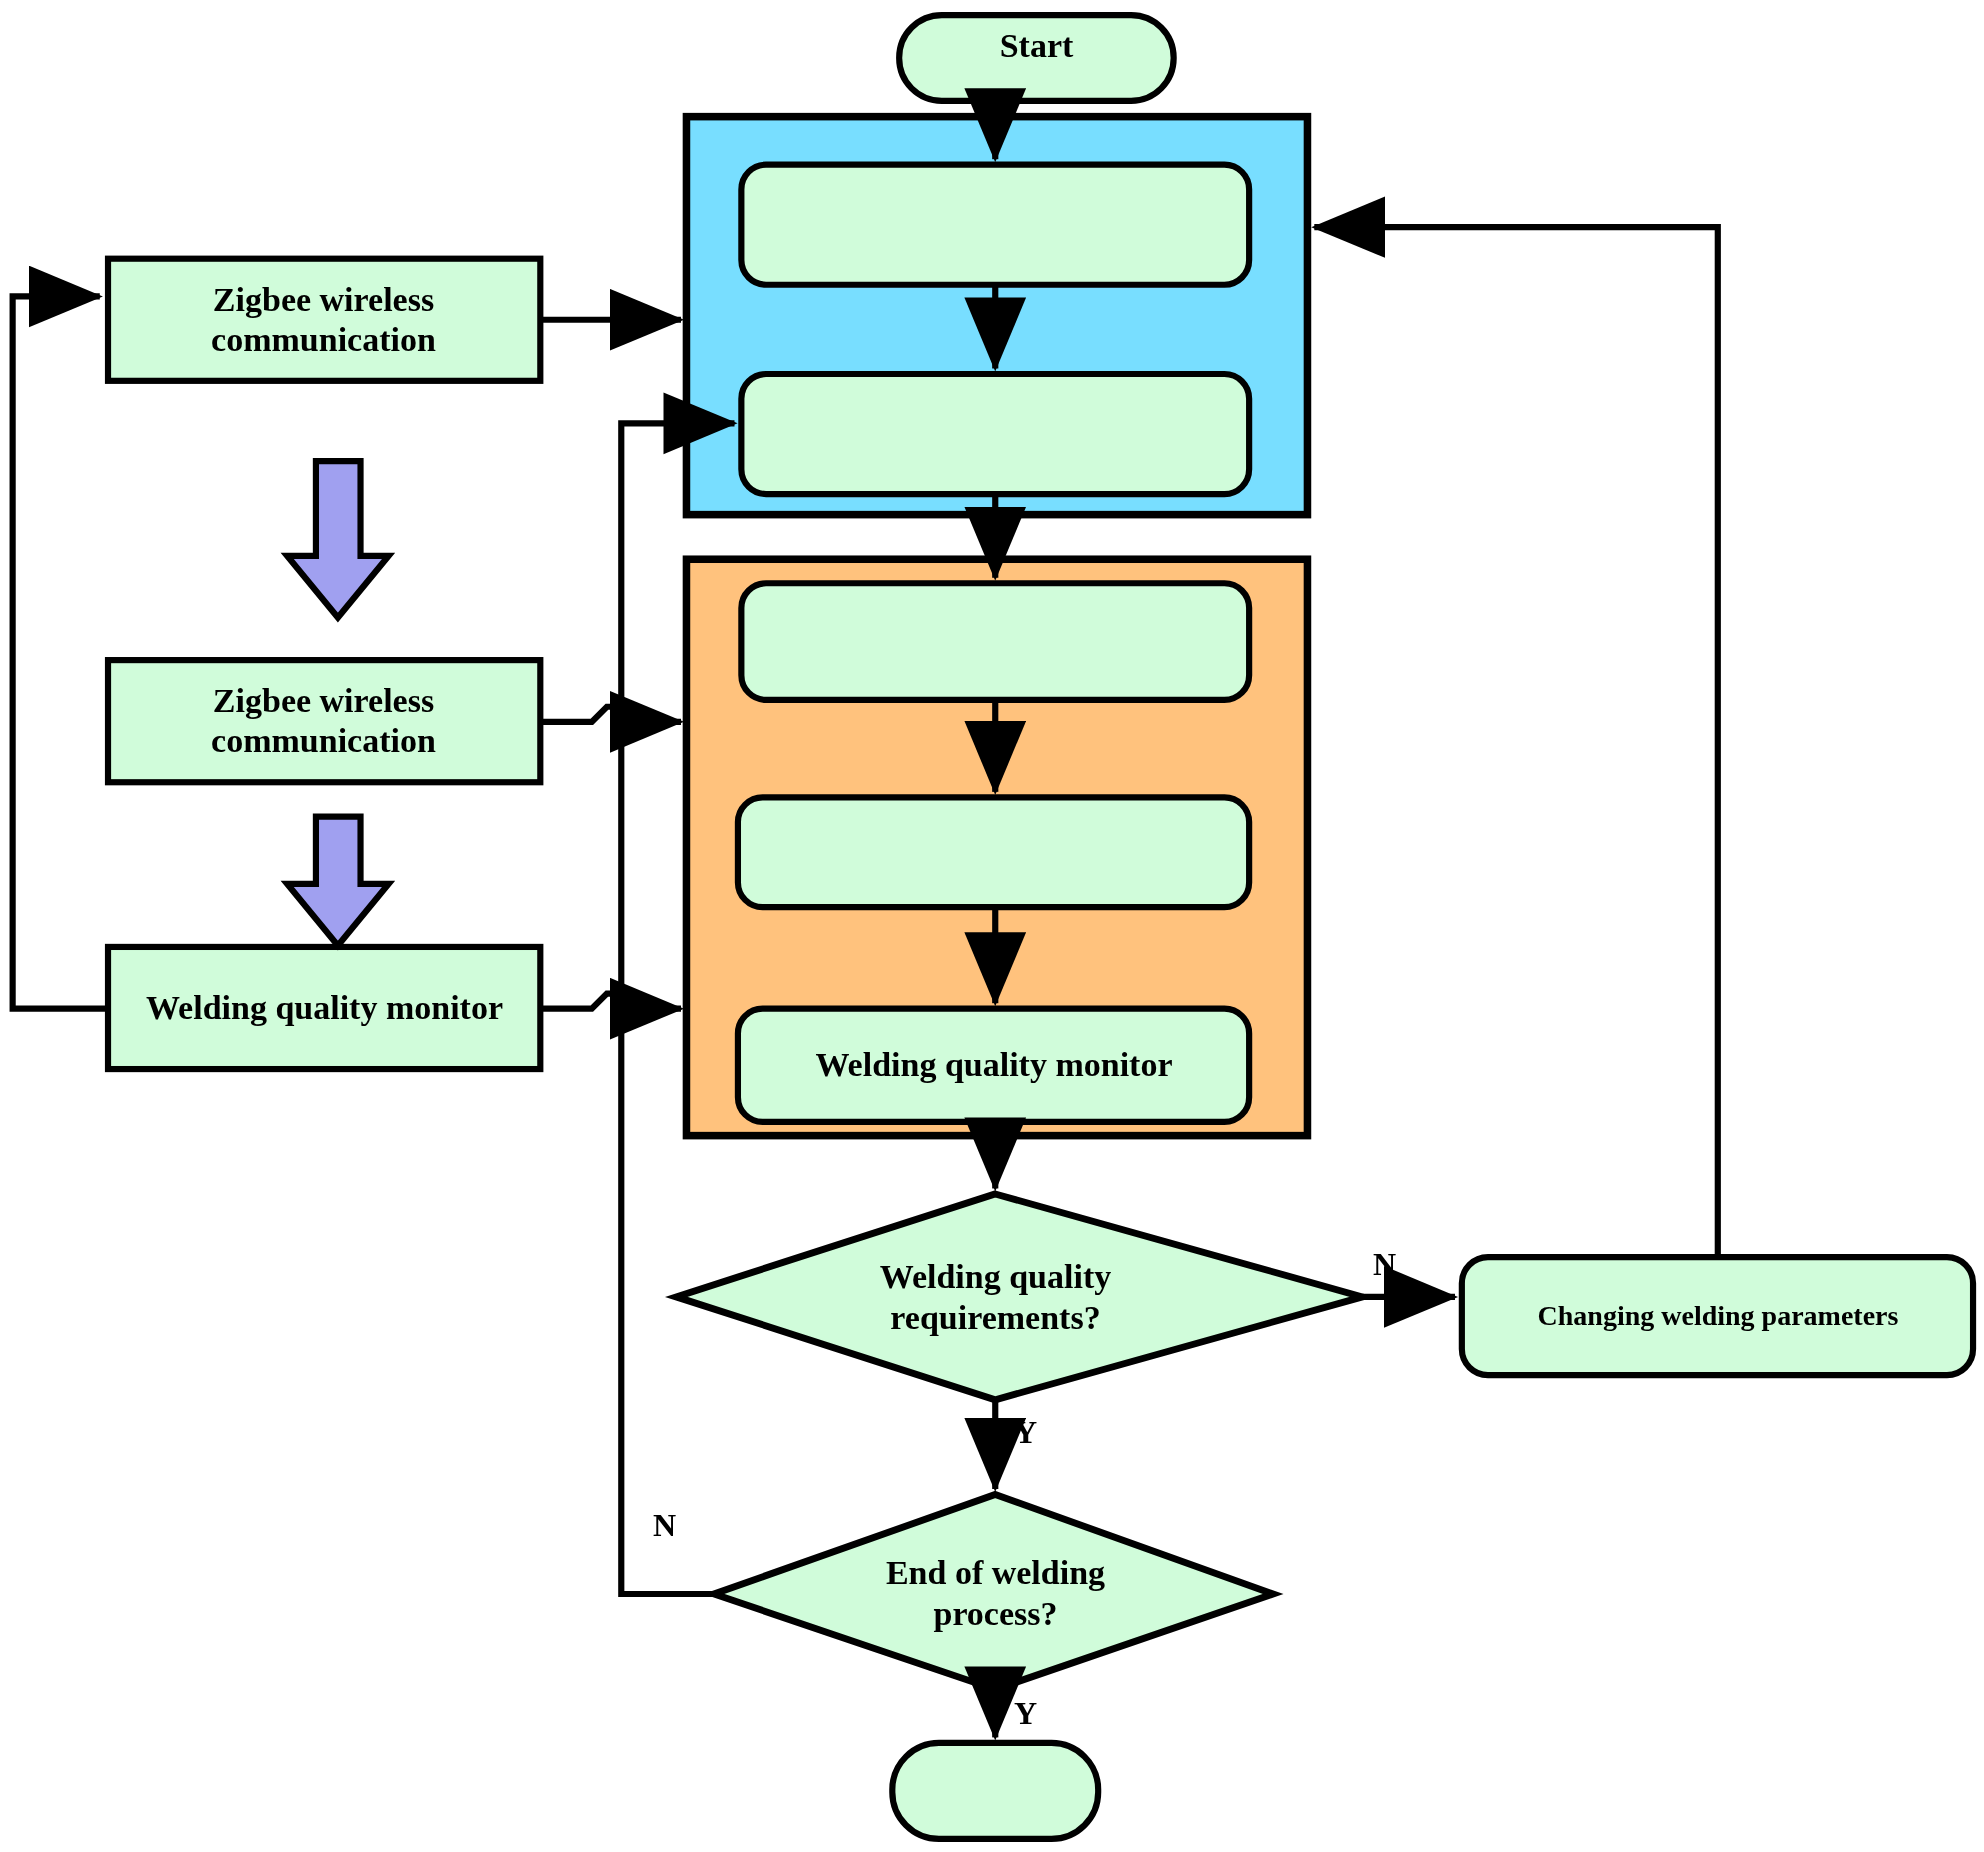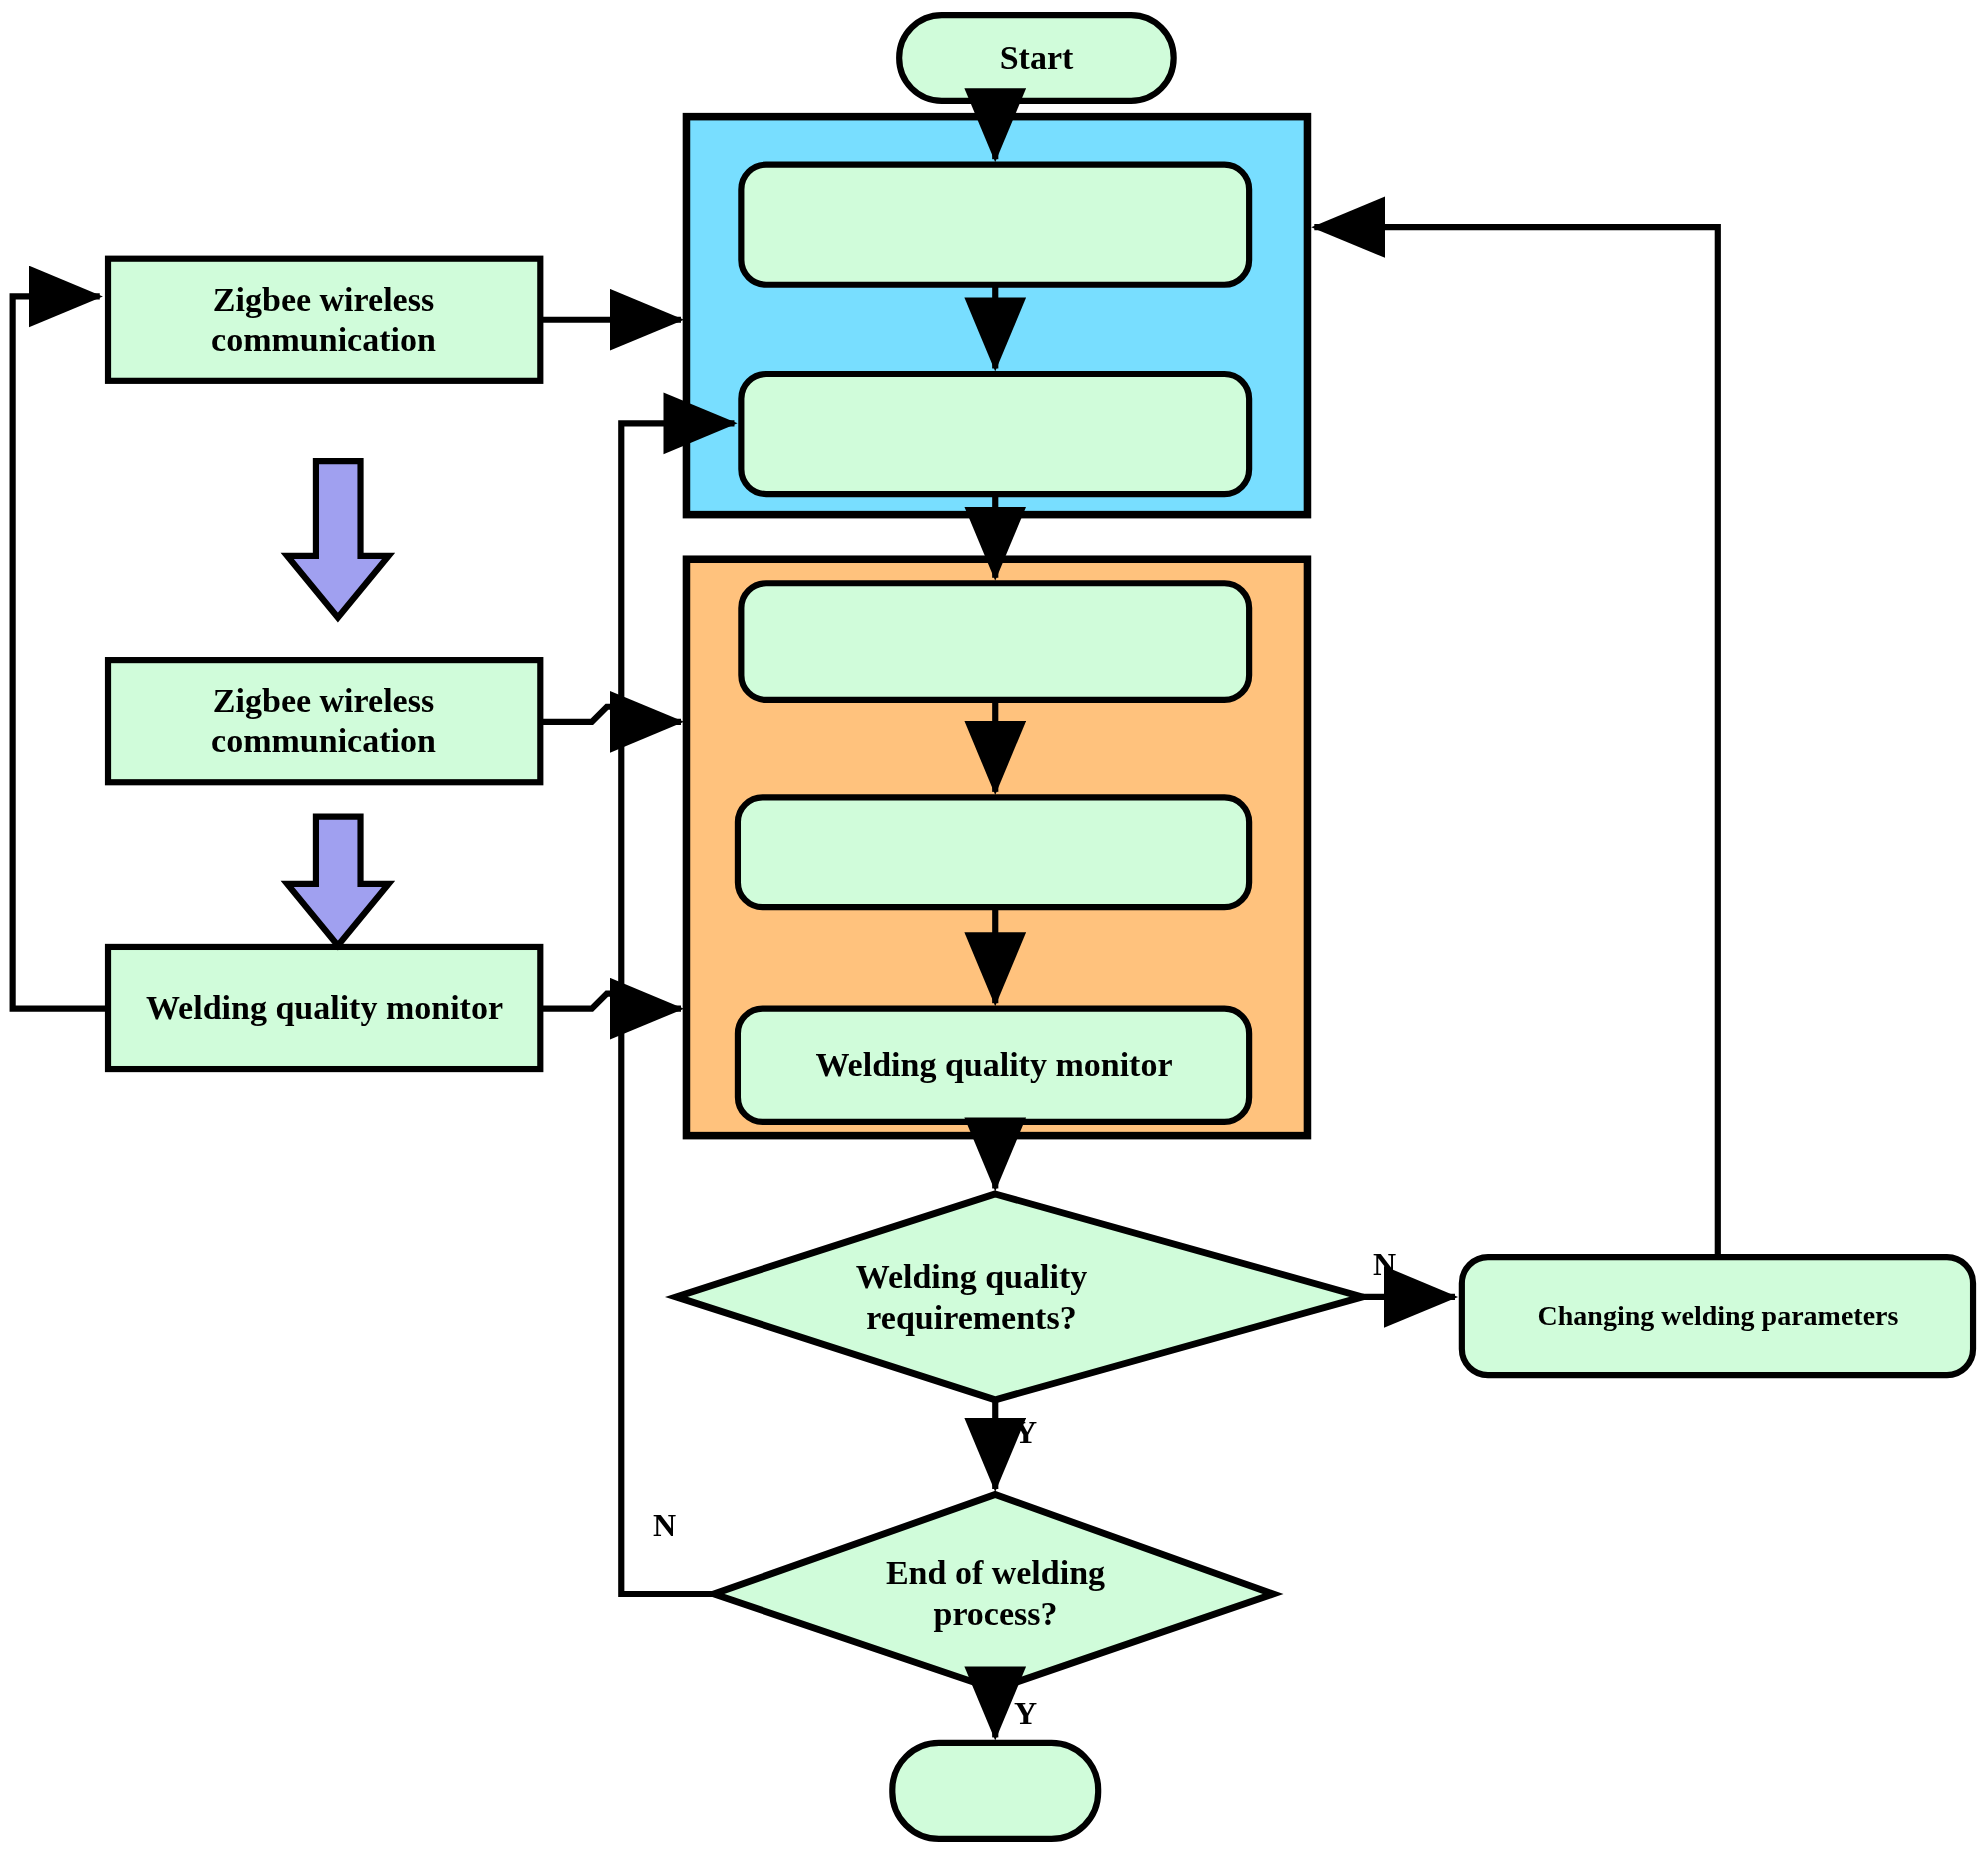--- a/index.html
+++ b/index.html
@@ -84,37 +84,37 @@
 
       <path d="M787,1052 L862,1052 L884,1030 L926,1030 L948,1052 L992,1052" marker-end="url(#ah)"></path>
 
       <path d="M787,1470 L862,1470 L884,1448 L926,1448 L948,1470 L992,1470" marker-end="url(#ah)"></path>
 
       <path d="M157,1470 L18,1470 L18,432 L145,432" marker-end="url(#ah)"></path>
 
     </g>
   </svg>
 
-  <div class="node-label" style="left:899px;top:15px;width:275px;height:86px;font-size:34px;">Start</div>
+  <div class="node-label" style="left:899px;top:3px;width:275px;height:86px;font-size:34px;">Start</div>
 
 
 
 
 
   <div class="node-label" style="left:745px;top:1009px;width:498px;height:113px;font-size:34px;">Welding quality monitor</div>
 
   <div class="node-label" style="left:1469px;top:1257px;width:498px;height:118px;font-size:28px;">Changing welding parameters</div>
 
   <div class="node-label" style="left:128px;top:259px;width:391px;height:122px;font-size:34px;">Zigbee wireless communication</div>
 
   <div class="node-label" style="left:128px;top:660px;width:391px;height:122px;font-size:34px;">Zigbee wireless communication</div>
 
   <div class="node-label" style="left:115px;top:947px;width:419px;height:122px;font-size:34px;">Welding quality monitor</div>
 
-  <div class="node-label" style="left:793px;top:1239px;width:357px;height:117px;font-size:34px;">Welding quality requirements?</div>
+  <div class="node-label" style="left:817px;top:1239px;width:357px;height:117px;font-size:34px;">Welding quality requirements?</div>
 
   <div class="node-label" style="left:834px;top:1537px;width:323px;height:113px;font-size:34px;text-align:center;">End of welding process?</div>
 
 
   <div class="edge-label" style="left:1373px;top:1246px;">N</div>
   <div class="edge-label" style="left:1014px;top:1414px;">Y</div>
   <div class="edge-label" style="left:653px;top:1507px;">N</div>
   <div class="edge-label" style="left:1014px;top:1695px;">Y</div>
 
 </div>

